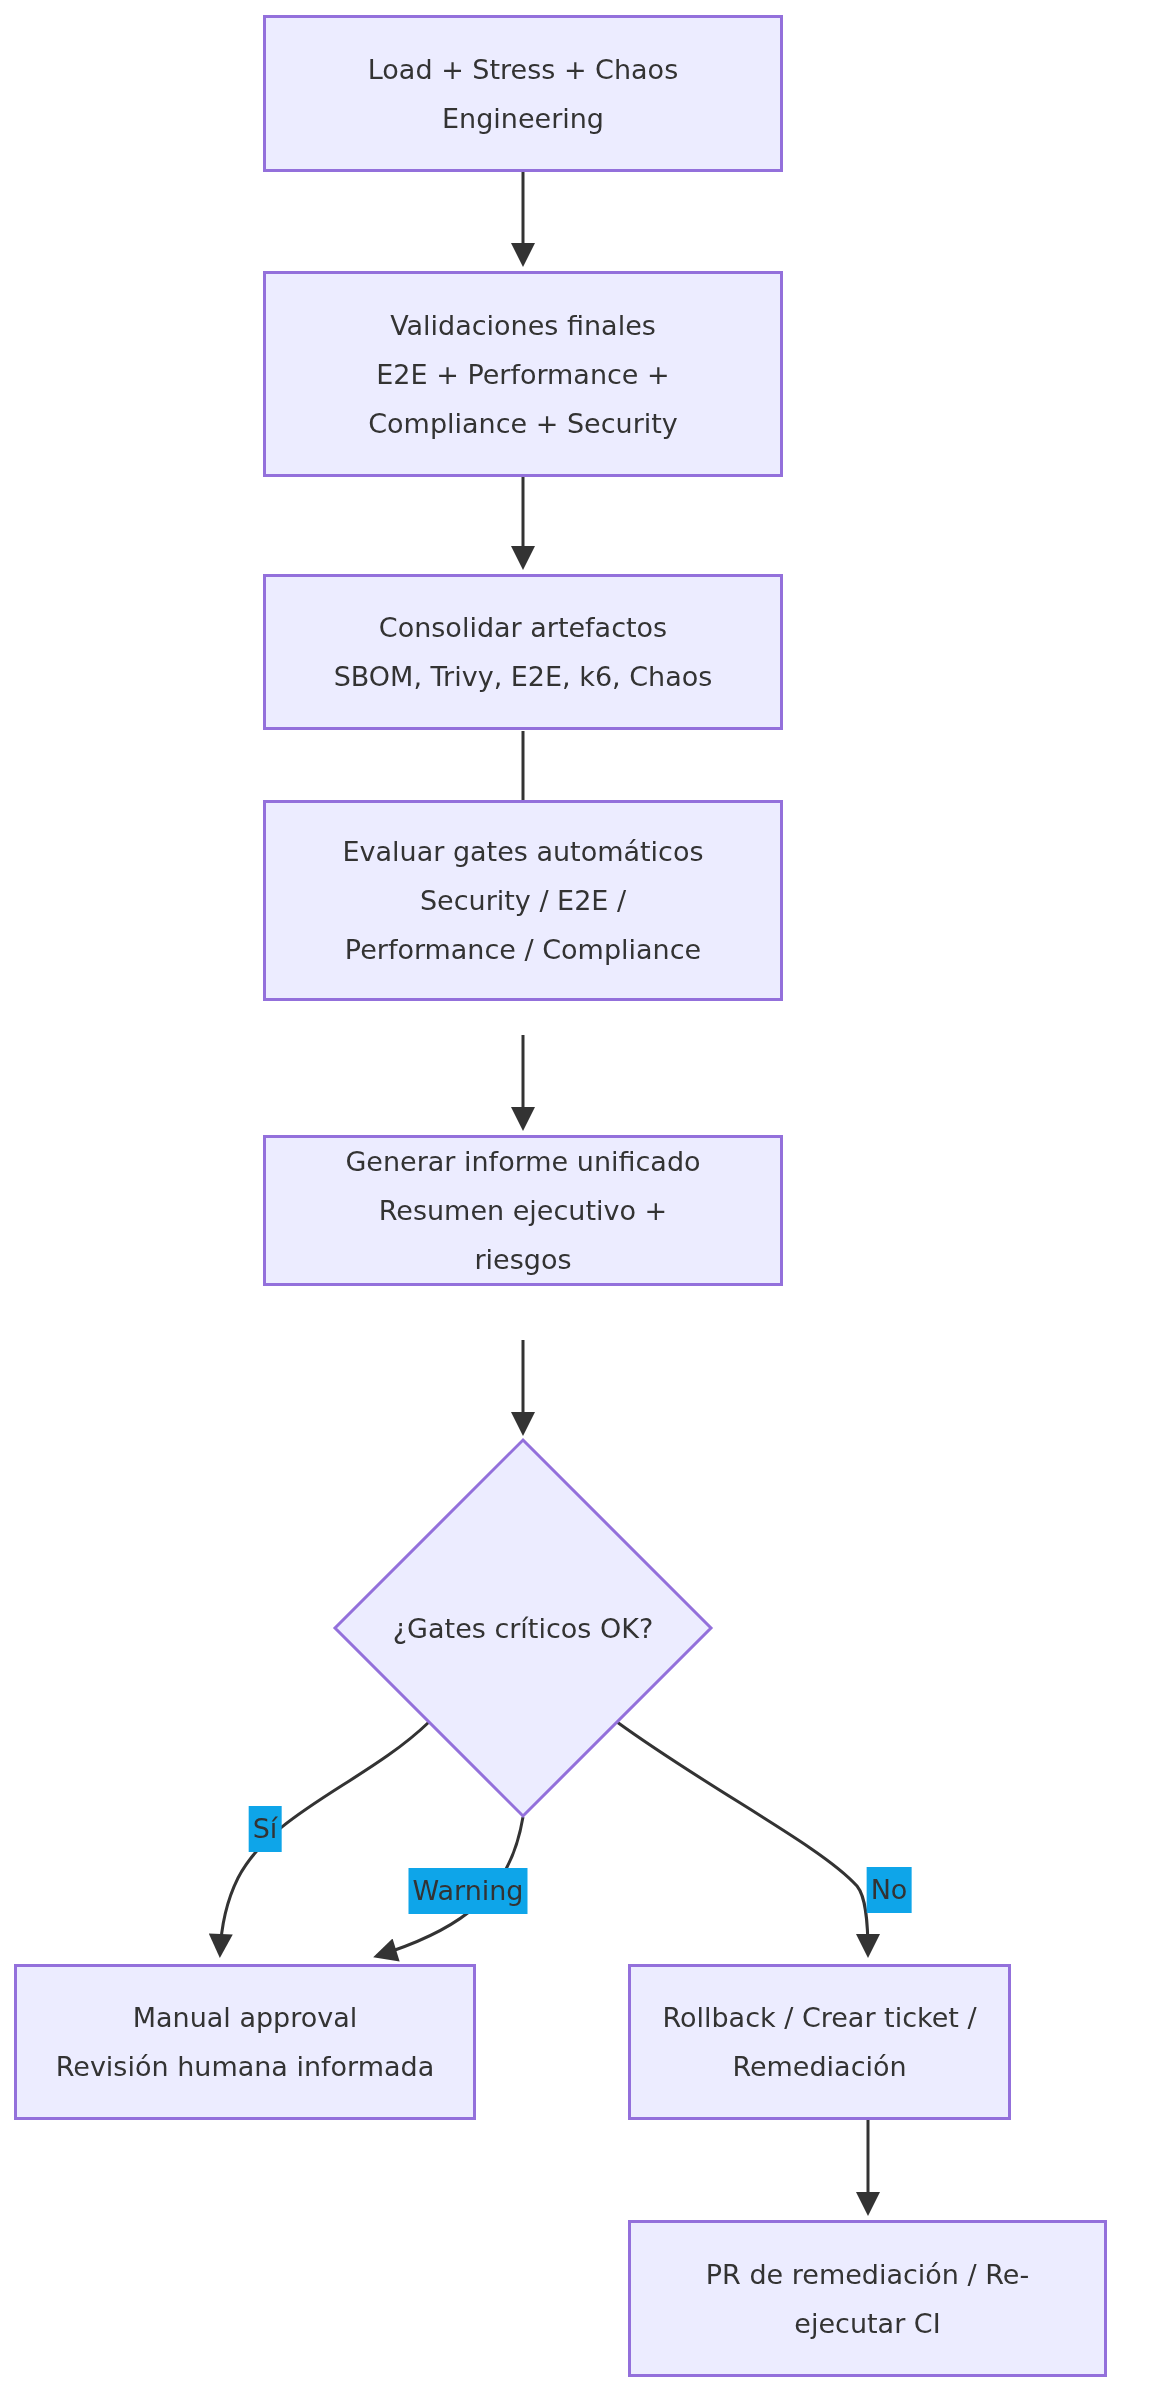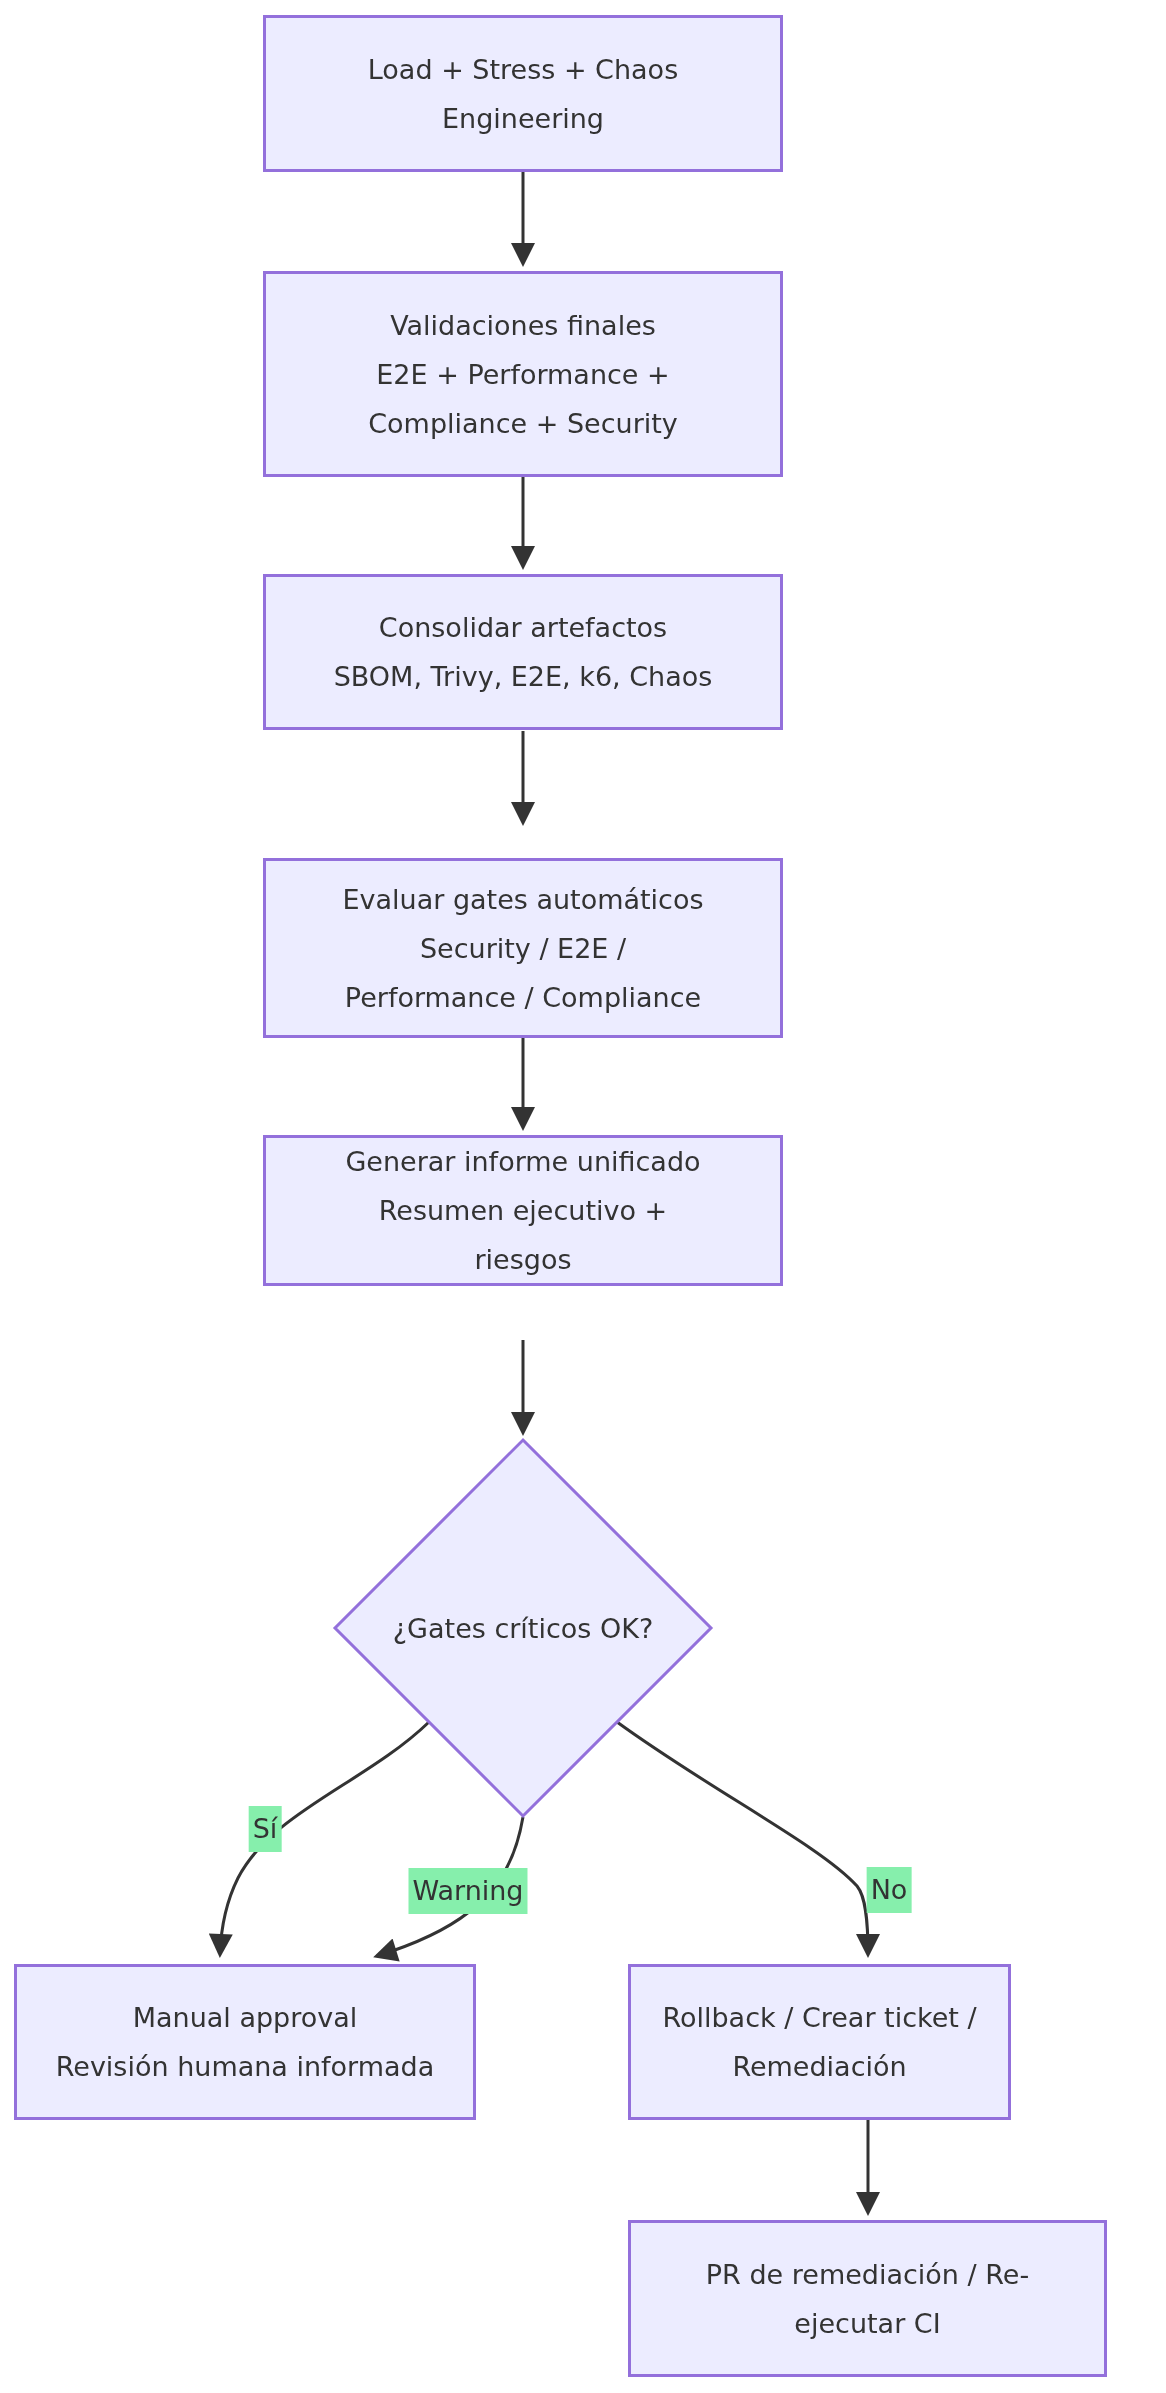--- a/index.html
+++ b/index.html
@@ -29,21 +29,21 @@
   .diamond-label{
     position:absolute;
     transform:translate(-50%,-50%);
     font-size:27px;line-height:49px;
     white-space:nowrap;
     text-align:right;
   }
   .edge-label{
     position:absolute;
     transform:translate(-50%,-50%);
-    background:#86efac;
+    background:#0ea5e9;
     font-size:27px;line-height:46px;
     padding:0 4px;
     white-space:nowrap;
   }
 </style>
 </head>
 <body>
 
 <div id="canvas">
 
@@ -78,21 +78,21 @@
     <div class="node-line">Validaciones finales</div>
     <div class="node-line">E2E + Performance +</div>
     <div class="node-line">Compliance + Security</div>
   </div>
 
   <div class="node" style="left:263px;top:574px;width:520px;height:156px;">
     <div class="node-line">Consolidar artefactos</div>
     <div class="node-line">SBOM, Trivy, E2E, k6, Chaos</div>
   </div>
 
-  <div class="node" style="left:263px;top:858px;width:520px;height:180px;">
+  <div class="node" style="left:263px;top:800px;width:520px;height:201px;">
     <div class="node-line">Evaluar gates automáticos</div>
     <div class="node-line">Security / E2E /</div>
     <div class="node-line">Performance / Compliance</div>
   </div>
 
   <div class="node" style="left:263px;top:1135px;width:520px;height:151px;">
     <div class="node-line">Generar informe unificado</div>
     <div class="node-line">Resumen ejecutivo +</div>
     <div class="node-line">riesgos</div>
   </div>

